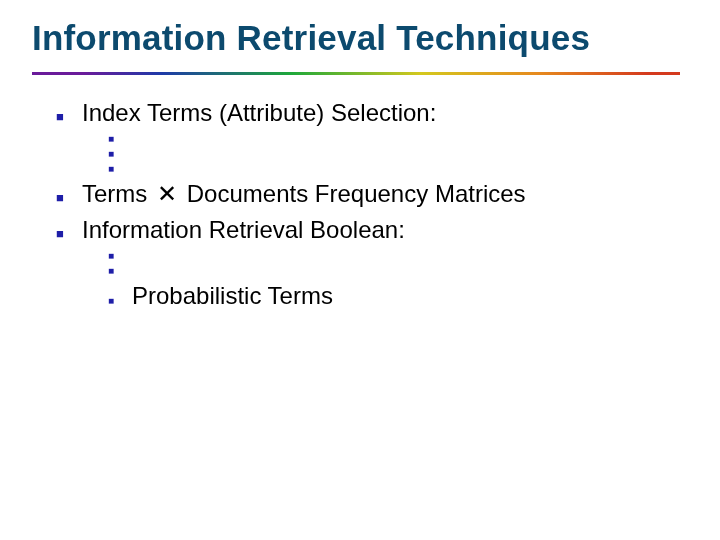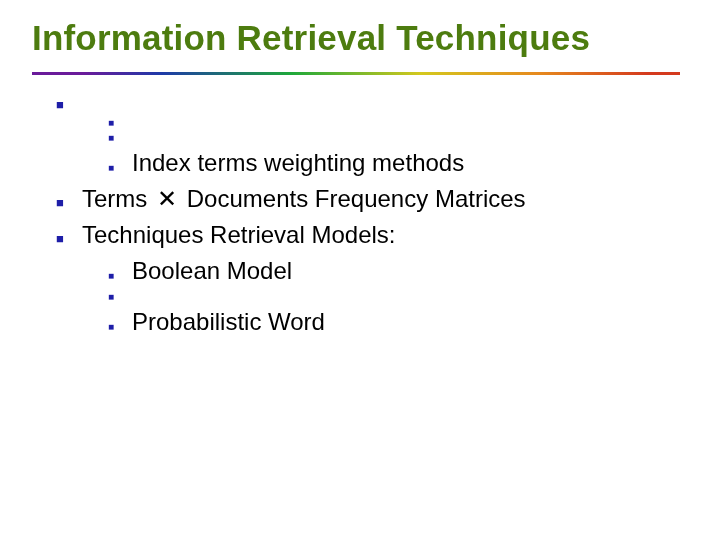--- a/index.html
+++ b/index.html
@@ -17,21 +17,21 @@
     height: 540px;
     box-sizing: border-box;
   }
   .title {
     position: absolute;
     top: 18px;
     left: 32px;
     right: 32px;
     font-size: 35px;
     font-weight: bold;
-    color: #4d7c0f;
+    color: #0c4a6e;
     letter-spacing: 0.2px;
   }
   .rule {
     position: absolute;
     top: 72px;
     left: 32px;
     width: 648px;
     height: 3px;
     background: linear-gradient(to right,
       #6a1b9a 0%, #6a1b9a 8%,
@@ -83,53 +83,52 @@
 <body>
 
 <div class="slide">
   <div class="title">Information Retrieval Techniques</div>
   <div class="rule"></div>
 
   <div class="body">
 
     <div class="l1">
       <span class="bullet">■</span>
+      <span>Index Terms (Attribute) Selection:</span>
     </div>
     <div class="l1-sub-wrap">
       <div class="l2">
         <span class="bullet">■</span>
       </div>
       <div class="l2">
         <span class="bullet">■</span>
       </div>
       <div class="l2">
         <span class="bullet">■</span>
-        <span>Index terms weighting methods</span>
       </div>
     </div>
 
     <div class="l1">
       <span class="bullet">■</span>
       <span>
         <span>Terms </span><span class="times-op">✕</span><span> Documents Frequency Matrices</span>
       </span>
     </div>
 
     <div class="l1">
       <span class="bullet">■</span>
-      <span>Techniques Retrieval Models:</span>
+      <span>Information Retrieval Boolean:</span>
     </div>
     <div class="l1-sub-wrap">
       <div class="l2">
         <span class="bullet">■</span>
-        <span>Boolean Model</span>
       </div>
       <div class="l2">
         <span class="bullet">■</span>
       </div>
       <div class="l2">
         <span class="bullet">■</span>
-        <span>Probabilistic Word</span>
+        <span>Probabilistic Terms</span>
       </div>
     </div>
 
   </div>
 </div>
 
 </body></html>

